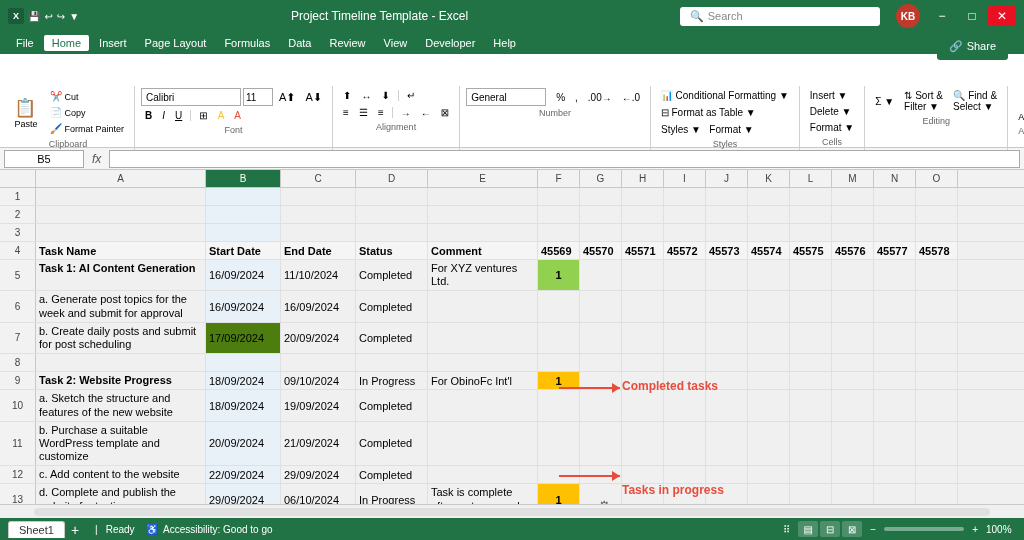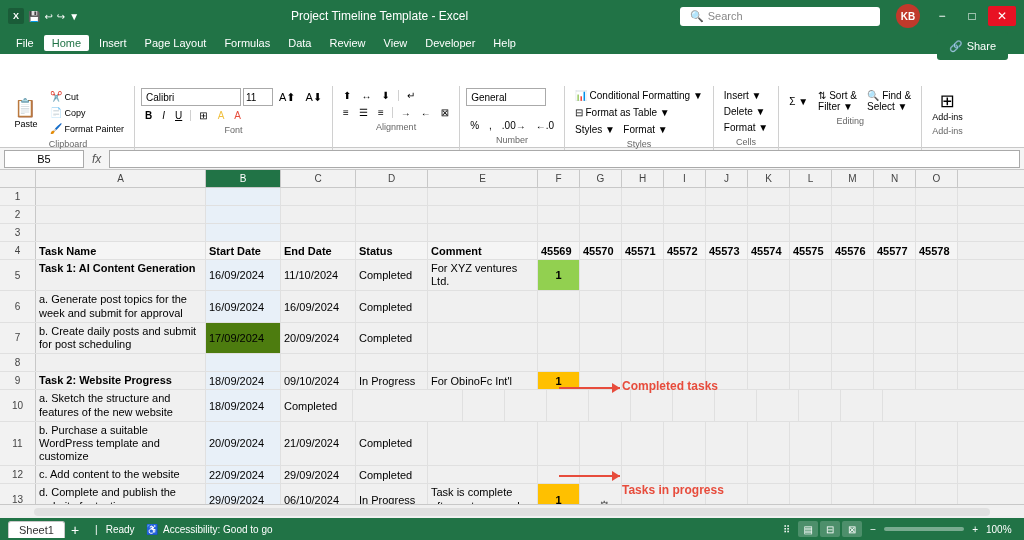--- a/index.html
+++ b/index.html
@@ -388,21 +388,21 @@
             <div class="ribbon-sep"></div>
             <div class="rb-small">→</div>
             <div class="rb-small">←</div>
             <div class="rb-small">⊠</div>
           </div>
         </div>
         <div class="ribbon-group-label">Alignment</div>
       </div>
 
       <div class="ribbon-group">
-        <div style="display:flex; flex-direction:column; gap:12px;">
+        <div style="display:flex; flex-direction:row; gap:6px;">
           <input class="number-format-box" value="General" readonly="" style="">
           <div class="rb-row" style="gap:2px; font-size:10px;">
             <div class="rb-small">%</div>
             <div class="rb-small">,</div>
             <div class="rb-small">.00→</div>
             <div class="rb-small">←.0</div>
           </div>
         </div>
         <div class="ribbon-group-label">Number</div>
       </div>
@@ -640,20 +640,21 @@
             <div class="cell" style="width: 42px;"></div>
             <div class="cell" style="width: 42px;"></div>
             <div class="cell" style="width: 42px;"></div>
             <div class="cell" style="width: 42px;"></div>
             <div class="cell" style="width: 42px;"></div>
           </div>
           <div class="sheet-row">
             <div class="row-num">10</div>
             <div class="cell" style="width: 170px; white-space: normal; line-height: 1.2; padding-top: 2px; padding-bottom: 2px; align-items: flex-start;">  a. Sketch the structure and features of the new website</div>
             <div class="cell" style="width: 75px; background: rgb(232, 240, 248);">18/09/2024</div>
+            <div class="cell" style="width: 75px;">19/09/2024</div>
             <div class="cell" style="width: 72px;">Completed</div>
             <div class="cell" style="width: 110px;"></div>
             <div class="cell" style="width: 42px;"></div>
             <div class="cell" style="width: 42px;"></div>
             <div class="cell" style="width: 42px;"></div>
             <div class="cell" style="width: 42px;"></div>
             <div class="cell" style="width: 42px;"></div>
             <div class="cell" style="width: 42px;"></div>
             <div class="cell" style="width: 42px;"></div>
             <div class="cell" style="width: 42px;"></div>

